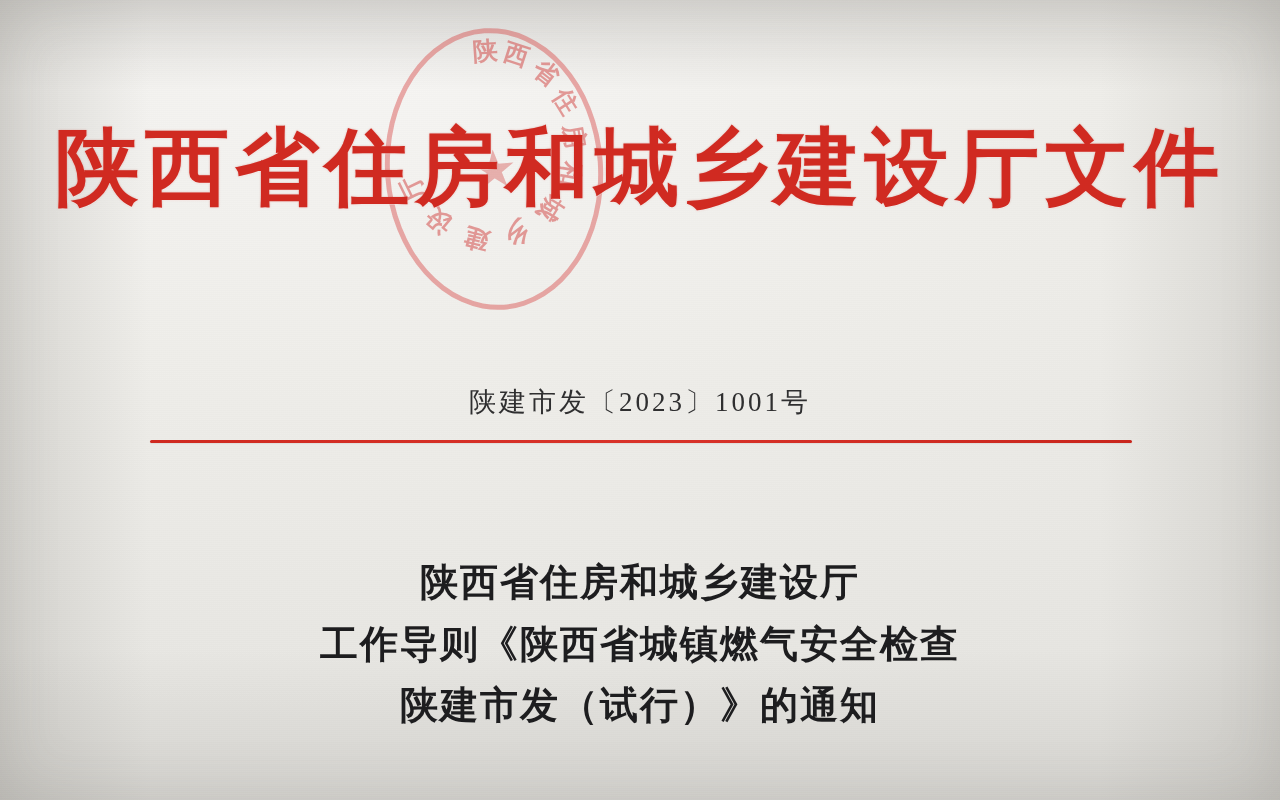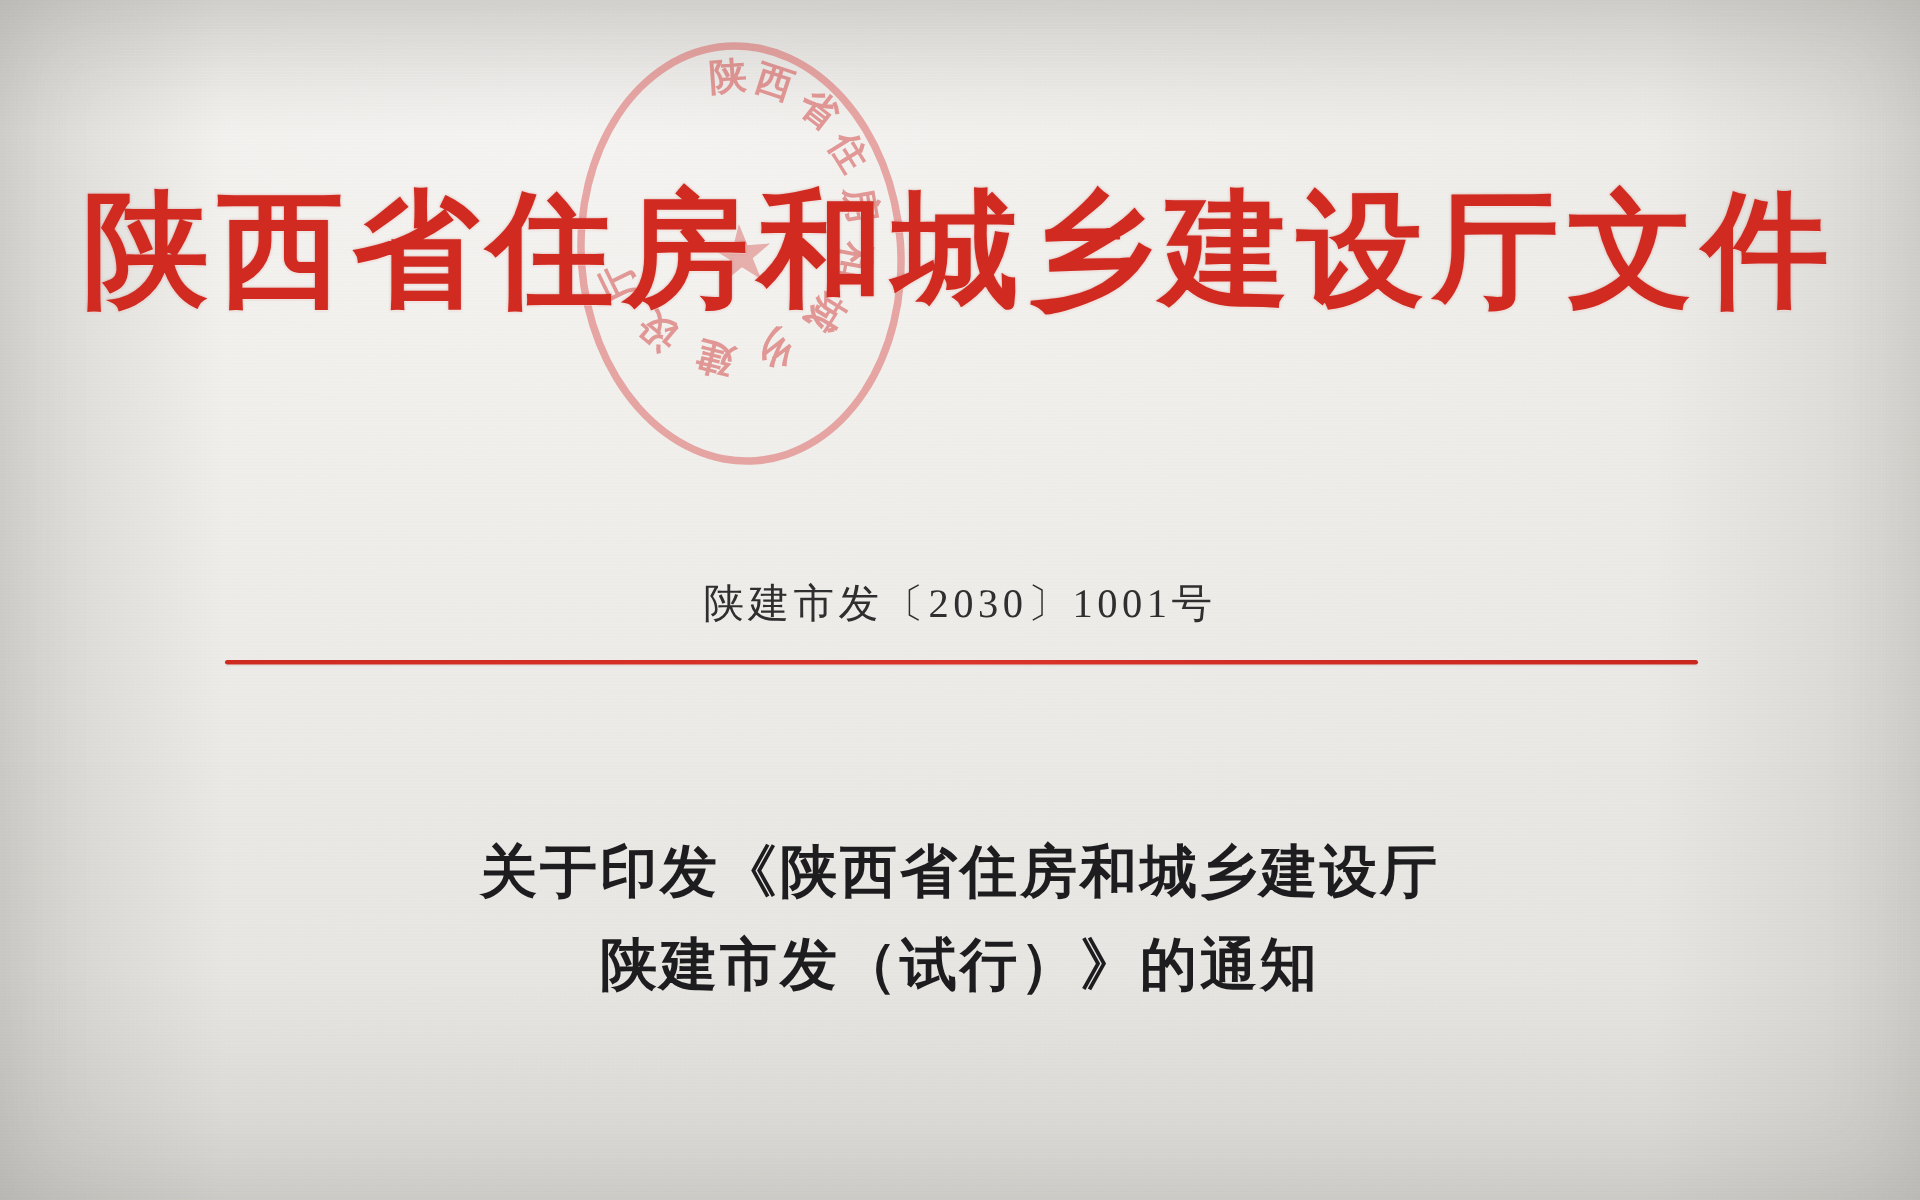--- a/index.html
+++ b/index.html
@@ -198,23 +198,24 @@
       <span class="seal-char" style="left:116px; top:190px; transform:rotate(148deg);">乡</span>
       <span class="seal-char" style="left:74px;  top:193px; transform:rotate(-162deg);">建</span>
       <span class="seal-char" style="left:38px;  top:172px; transform:rotate(-136deg);">设</span>
       <span class="seal-char" style="left:14px;  top:138px; transform:rotate(-112deg);">厅</span>
       <span class="seal-star">★</span>
     </div>
   </div>
 
   <div class="doc-title">陕西省住房和城乡建设厅文件</div>
 
-  <div class="doc-number">陕建市发〔2030〕1001号</div>
+  <div class="doc-number">陕建市发〔2023〕1001号</div>
 
   <div class="red-rule"></div>
 
   <div class="body-title">
-    <span class="line">关于印发《陕西省住房和城乡建设厅</span>
+    <span class="line">陕西省住房和城乡建设厅</span>
+    <span class="line">工作导则《陕西省城镇燃气安全检查</span>
     <span class="line">陕建市发（试行）》的通知</span>
   </div>
 
   <div class="edge-blur"></div>
 </div>
 
 </body></html>

